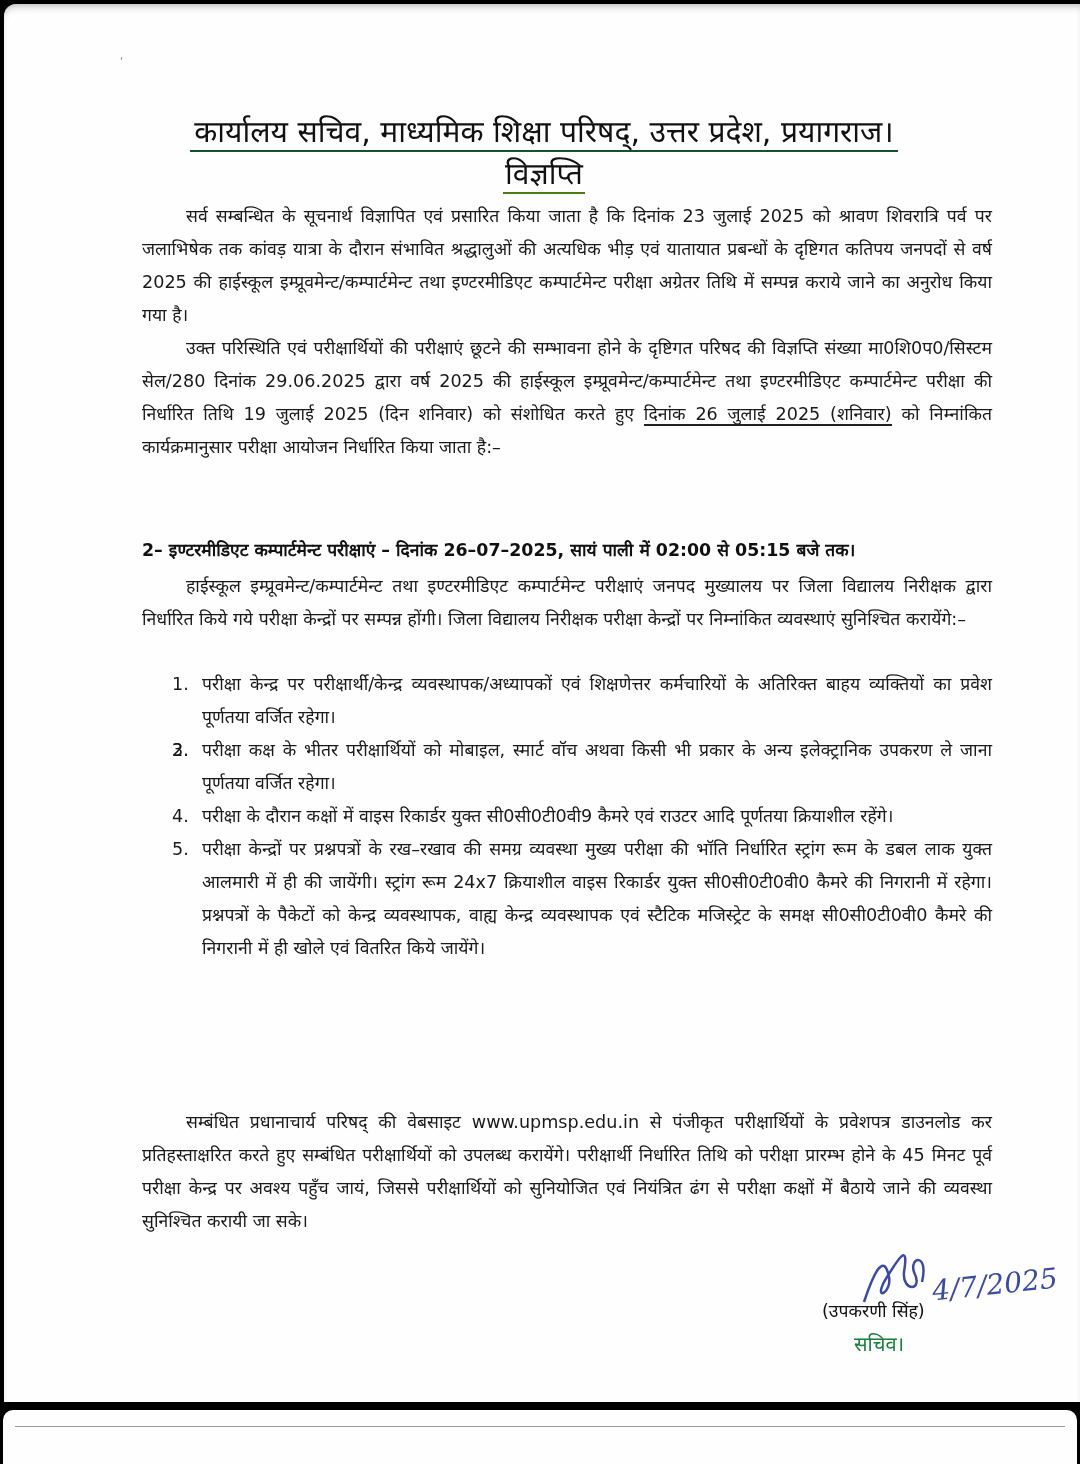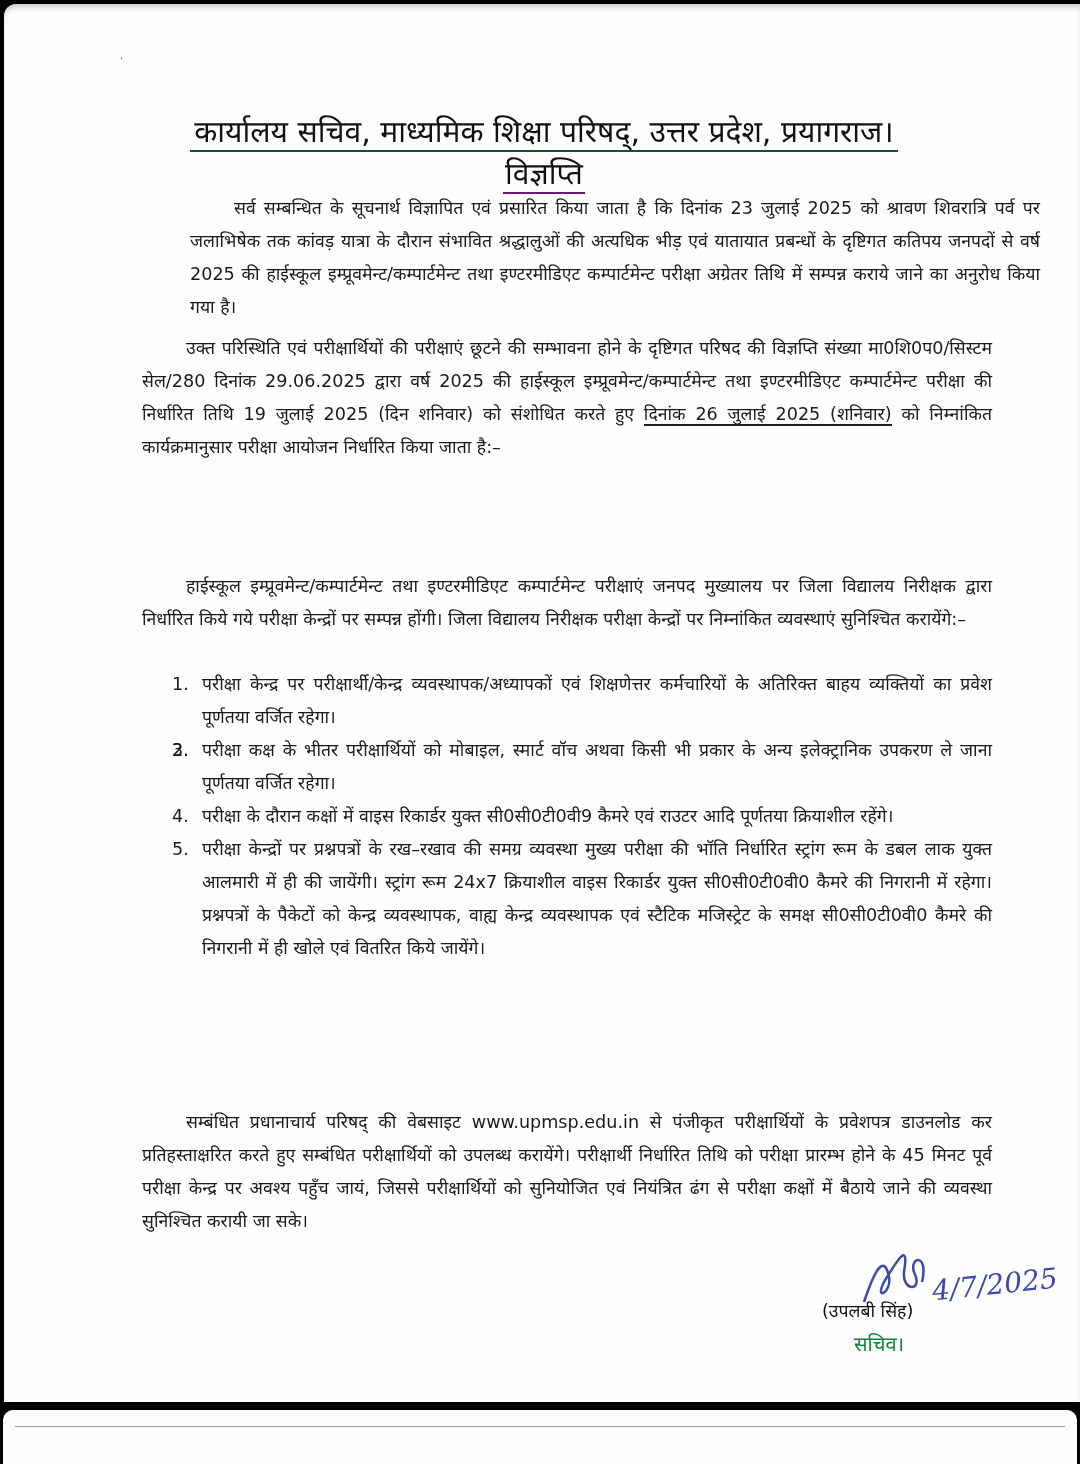--- a/index.html
+++ b/index.html
@@ -22,27 +22,27 @@
   .speck { position: absolute; left: 116px; top: 52px; color: #777; font-size: 10px; }
   .office-title {
     position: absolute; left: 0; width: 1080px; top: 106px; text-align: center;
     font-size: 30px; color: #111;
   }
   .office-title span { border-bottom: 2px solid #14532d; padding: 0 4px 1px; }
   .notice-title {
     position: absolute; left: 0; width: 1080px; top: 148px; text-align: center;
     font-size: 30px; color: #111;
   }
-  .notice-title span { border-bottom: 2px solid #701a75; padding: 0 2px 1px; }
+  .notice-title span { border-bottom: 2px solid #4d7c0f; padding: 0 2px 1px; }
   .body-text {
     position: absolute; left: 138px; width: 850px; color: #1a1a1a;
     font-size: 17.6px; line-height: 33px; text-align: justify;
   }
   .para { margin: 0; text-indent: 44px; }
-  .p1 { top: 188px; margin-left: 48px; }
+  .p1 { top: 196px; }
   .p2 { top: 328px; }
   .p3 { top: 566px; }
   .p4 { top: 1102px; }
   .underline-bold { font-weight: normal; border-bottom: 2px solid #222; }
   .schedule {
     position: absolute; left: 138px; width: 860px; font-size: 17.4px; font-weight: bold; color: #111;
   }
   .s1 { top: 495px; }
   .s2 { top: 533px; }
   .rules {
@@ -79,20 +79,21 @@
   </div>
 
   <div class="body-text p1">
     <p class="para">सर्व सम्बन्धित के सूचनार्थ विज्ञापित एवं प्रसारित किया जाता है कि दिनांक 23 जुलाई 2025 को श्रावण शिवरात्रि पर्व पर जलाभिषेक तक कांवड़ यात्रा के दौरान संभावित श्रद्धालुओं की अत्यधिक भीड़ एवं यातायात प्रबन्धों के दृष्टिगत कतिपय जनपदों से वर्ष 2025 की हाईस्कूल इम्प्रूवमेन्ट/कम्पार्टमेन्ट तथा इण्टरमीडिएट कम्पार्टमेन्ट परीक्षा अग्रेतर तिथि में सम्पन्न कराये जाने का अनुरोध किया गया है।</p>
   </div>
 
   <div class="body-text p2">
     <p class="para"><span>उक्त परिस्थिति एवं परीक्षार्थियों की परीक्षाएं छूटने की सम्भावना होने के दृष्टिगत परिषद की विज्ञप्ति संख्या मा0शि0प0/सिस्टम सेल/280 दिनांक 29.06.2025 द्वारा वर्ष 2025 की हाईस्कूल इम्प्रूवमेन्ट/कम्पार्टमेन्ट तथा इण्टरमीडिएट कम्पार्टमेन्ट परीक्षा की निर्धारित तिथि 19 जुलाई 2025 (दिन शनिवार) को संशोधित करते हुए </span><span class="underline-bold">दिनांक 26 जुलाई 2025 (शनिवार)</span><span> को निम्नांकित कार्यक्रमानुसार परीक्षा आयोजन निर्धारित किया जाता है:–</span></p>
   </div>
 
+  <div class="schedule s2">2– इण्टरमीडिएट कम्पार्टमेन्ट परीक्षाएं – दिनांक 26–07–2025, सायं पाली में 02:00 से 05:15 बजे तक।</div>
 
   <div class="body-text p3">
     <p class="para">हाईस्कूल इम्प्रूवमेन्ट/कम्पार्टमेन्ट तथा इण्टरमीडिएट कम्पार्टमेन्ट परीक्षाएं जनपद मुख्यालय पर जिला विद्यालय निरीक्षक द्वारा निर्धारित किये गये परीक्षा केन्द्रों पर सम्पन्न होंगी। जिला विद्यालय निरीक्षक परीक्षा केन्द्रों पर निम्नांकित व्यवस्थाएं सुनिश्चित करायेंगे:–</p>
   </div>
 
   <ol class="rules">
     <li><span class="num">1.</span><span>परीक्षा केन्द्र पर परीक्षार्थी/केन्द्र व्यवस्थापक/अध्यापकों एवं शिक्षणेत्तर कर्मचारियों के अतिरिक्त बाहय व्यक्तियों का प्रवेश पूर्णतया वर्जित रहेगा।</span></li>
     <li><span class="num">2.</span></li>
     <li><span class="num">3.</span><span>परीक्षा कक्ष के भीतर परीक्षार्थियों को मोबाइल, स्मार्ट वॉच अथवा किसी भी प्रकार के अन्य इलेक्ट्रानिक उपकरण ले जाना पूर्णतया वर्जित रहेगा।</span></li>
     <li><span class="num">4.</span><span>परीक्षा के दौरान कक्षों में वाइस रिकार्डर युक्त सी0सी0टी0वी9 कैमरे एवं राउटर आदि पूर्णतया क्रियाशील रहेंगे।</span></li>
@@ -101,19 +102,19 @@
 
   <div class="body-text p4">
     <p class="para">सम्बंधित प्रधानाचार्य परिषद् की वेबसाइट www.upmsp.edu.in से पंजीकृत परीक्षार्थियों के प्रवेशपत्र डाउनलोड कर प्रतिहस्ताक्षरित करते हुए सम्बंधित परीक्षार्थियों को उपलब्ध करायेंगे। परीक्षार्थी निर्धारित तिथि को परीक्षा प्रारम्भ होने के 45 मिनट पूर्व परीक्षा केन्द्र पर अवश्य पहुँच जायं, जिससे परीक्षार्थियों को सुनियोजित एवं नियंत्रित ढंग से परीक्षा कक्षों में बैठाये जाने की व्यवस्था सुनिश्चित करायी जा सके।</p>
   </div>
 
   <svg class="signature" viewBox="0 0 200 100">
     <path d="M20 70 C 30 40, 40 20, 45 45 C 48 60, 30 70, 40 50 C 55 25, 65 10, 60 40 C 58 60, 80 60, 70 40 C 65 25, 85 20, 78 50" fill="none" stroke="#3b4aa8" stroke-width="2.5"></path>
     <path d="M30 120 q 8 -6 14 -2" fill="none" stroke="#3b4aa8" stroke-width="2.5"></path>
   </svg>
   <div class="sig-date">4/7/2025</div>
-  <div class="sig-name">(उपलबी सिंह)</div>
+  <div class="sig-name">(उपकरणी सिंह)</div>
   <div class="sig-designation">सचिव।</div>
 </div>
 
 <div class="page2">
   <div class="rule"></div>
 </div>
 
 </body></html>

